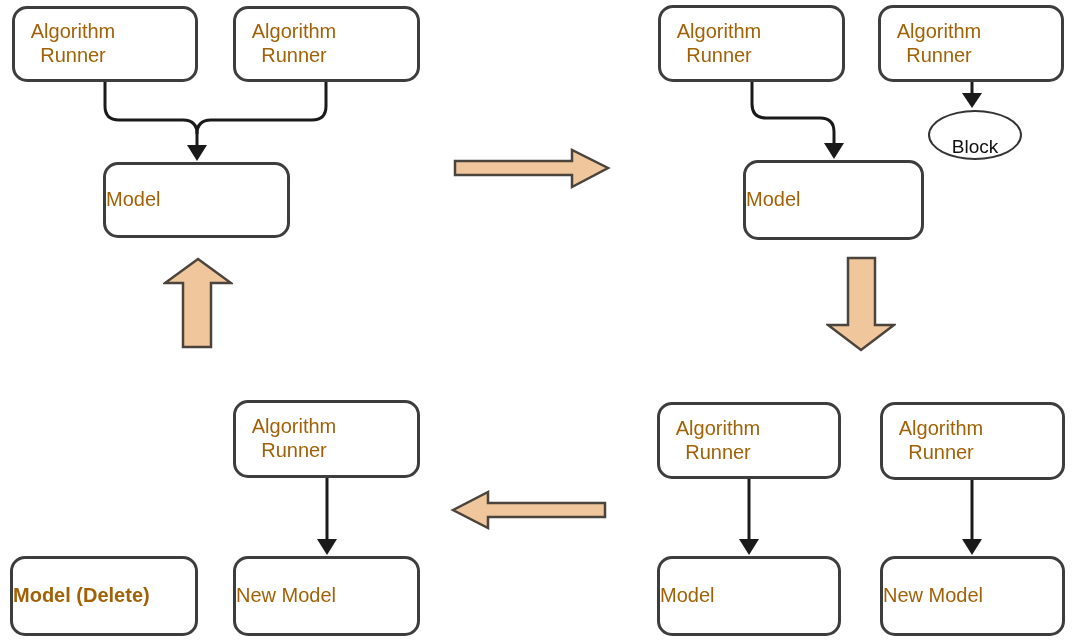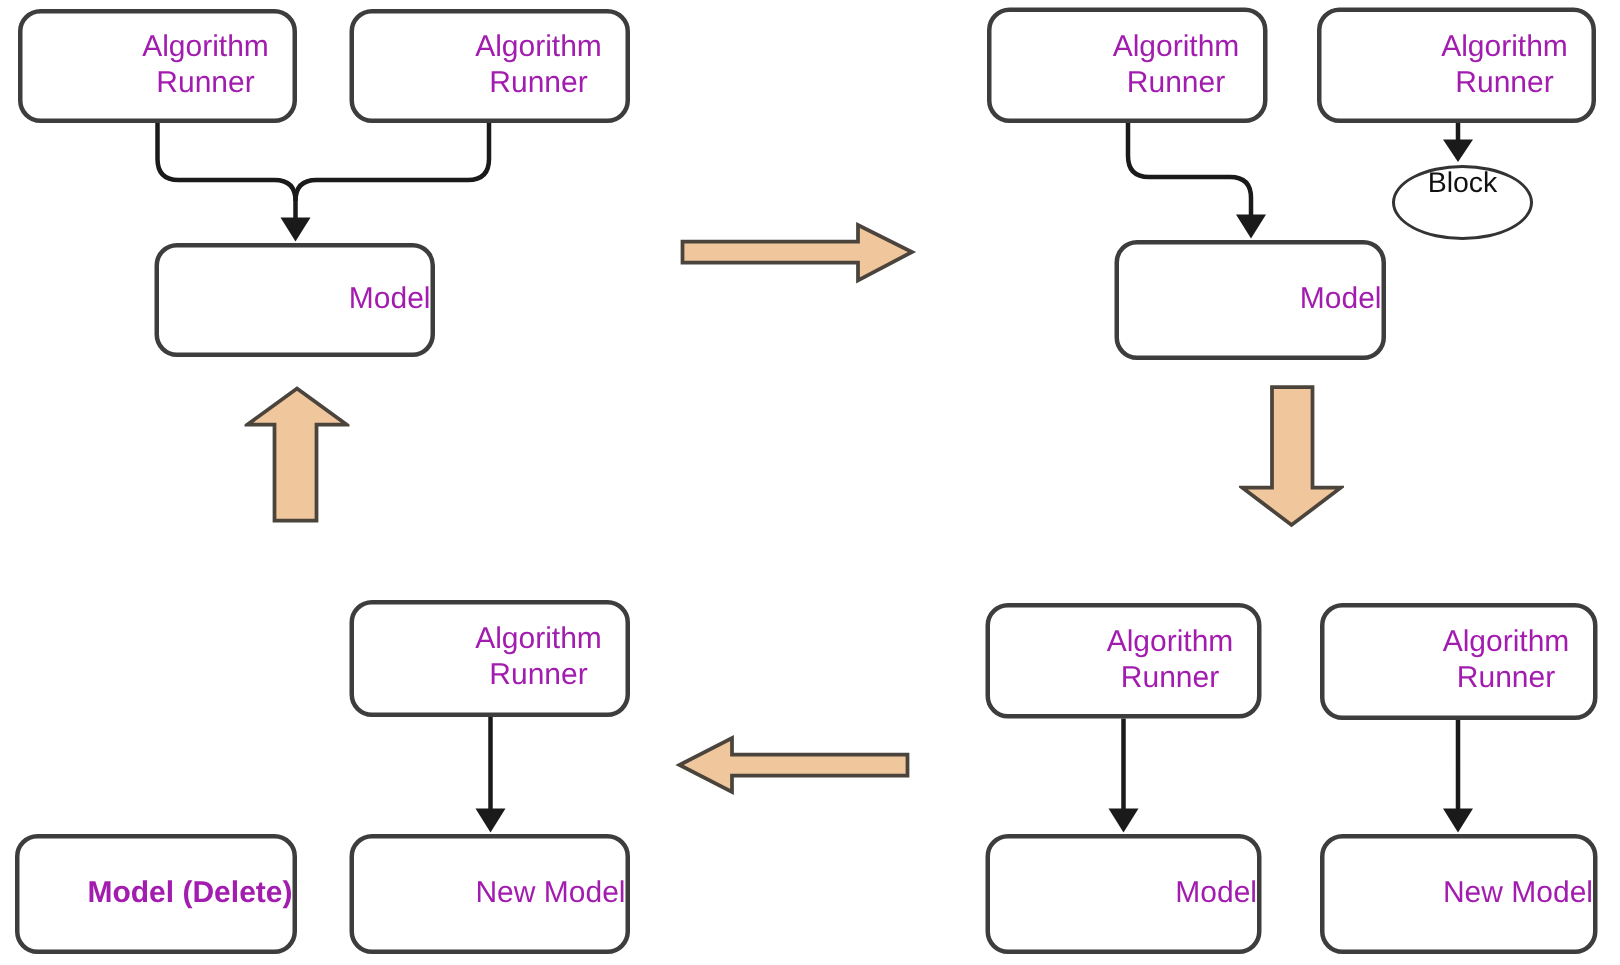--- a/index.html
+++ b/index.html
@@ -2,27 +2,27 @@
 <html><head>
 <meta charset="utf-8">
 <style>
   html,body{margin:0;padding:0;background:#ffffff;}
   .canvas{
     position:relative;width:1080px;height:643px;background:#ffffff;
     font-family:"Liberation Sans",sans-serif;overflow:hidden;color:#101010;
   }
   .node{
     position:absolute;background:#ffffff;border:3px solid #3d3d3d;border-radius:15px;
-    display:flex;align-items:center;justify-content:flex-end;text-align:center;
-    font-size:20px;line-height:1.18;color:#a21caf;box-sizing:border-box;
+    display:flex;align-items:center;justify-content:flex-start;text-align:center;
+    font-size:20px;line-height:1.18;color:#a16207;box-sizing:border-box;
   }
   .node .wrap{display:inline-block;max-width:116px;}
   .ellipse{
     position:absolute;background:#ffffff;border:2.5px solid #333333;border-radius:50%;
-    display:flex;align-items:flex-start;justify-content:center;font-size:19px;color:#101010;
+    display:flex;align-items:flex-end;justify-content:center;font-size:19px;color:#101010;
     box-sizing:border-box;
   }
   .overlay{position:absolute;left:0;top:0;}
   .flow-arrow{position:absolute;}
 
   
   #tl-runner-1{left:12px;top:6px;width:186px;height:76px;}
   #tl-runner-2{left:233px;top:6px;width:187px;height:76px;}
   #tl-model{left:103px;top:162px;width:187px;height:76px;}
   

